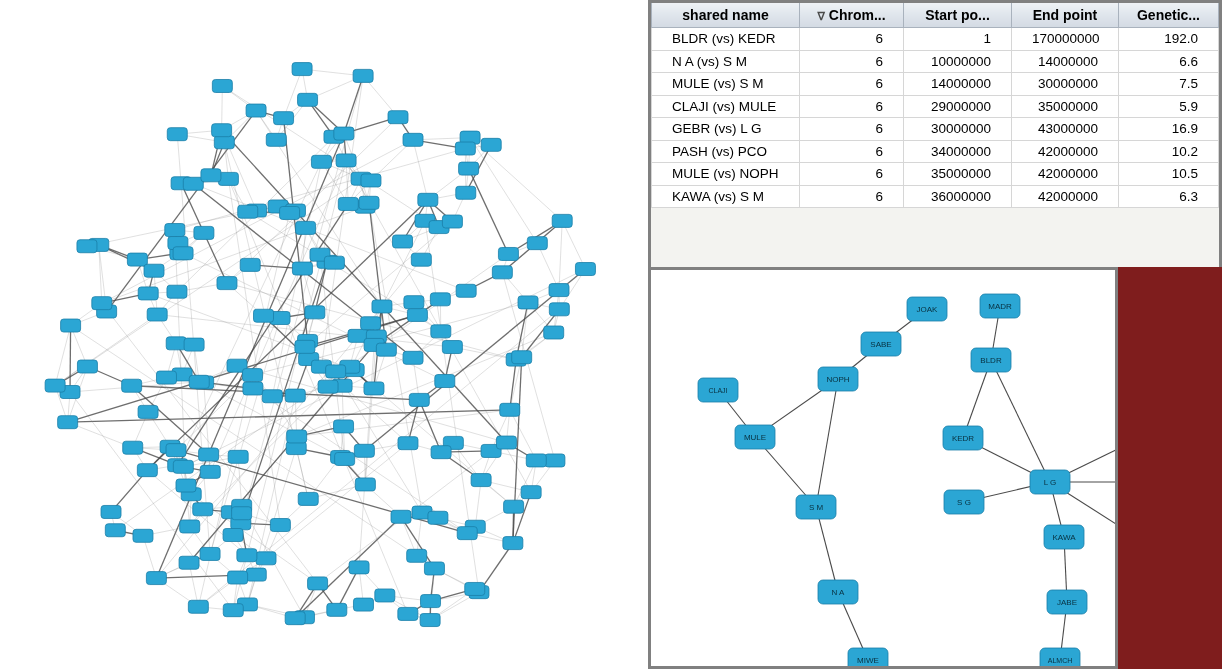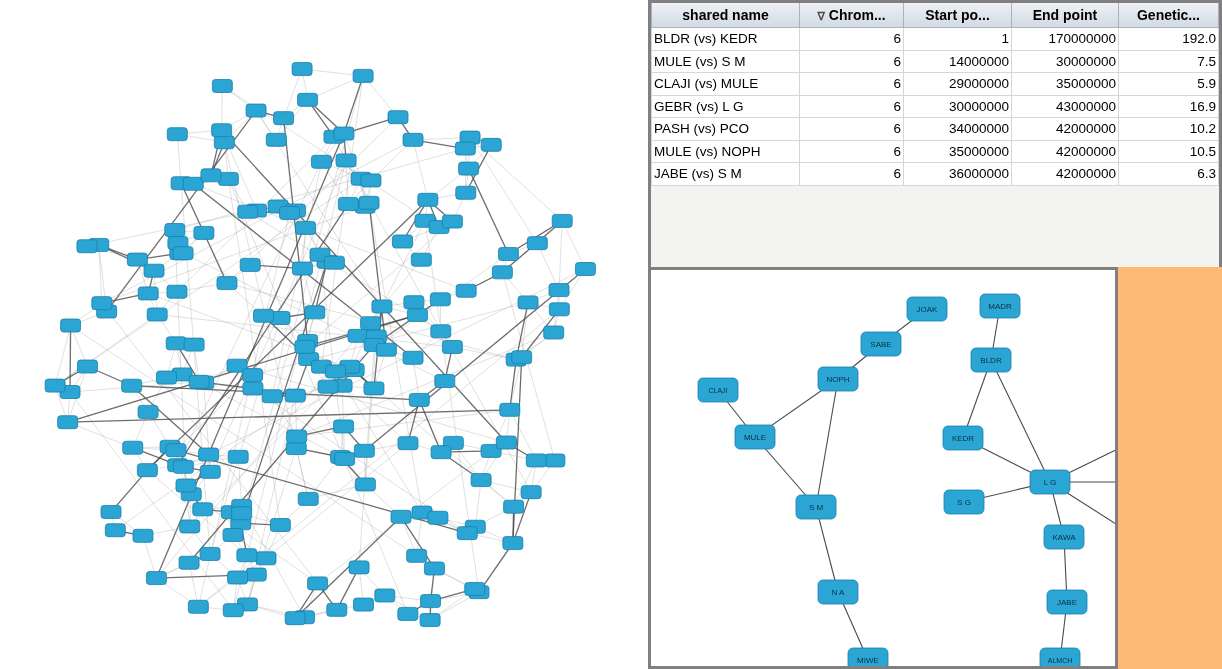--- a/index.html
+++ b/index.html
@@ -23,21 +23,21 @@
     background: #ffffff;
     overflow: hidden;
   }
   #main-network svg { display: block; }
 
   
   #right-column {
     position: absolute;
     left: 648px; top: 0;
     width: 574px; height: 669px;
-    background: #fdba74;
+    background: #7f1d1d;
   }
 
   
   #table-panel {
     position: absolute;
     left: 0; top: 0;
     width: 574px; height: 267px;
     background: #f3f3f0;
     border-left: 3px solid #808080;
     border-top: 3px solid #808080;
@@ -63,21 +63,21 @@
     text-align: center;
     white-space: nowrap;
     overflow: hidden;
     position: relative;
   }
   table.ctable th.col-name { text-align: center; }
   table.ctable td {
     background: #ffffff;
     border: 1px solid #d6d6d6;
     height: 21.5px;
-    padding: 0 2px;
+    padding: 0 20px;
     white-space: nowrap;
     overflow: hidden;
     font-size: 13.5px;
   }
   td.num { text-align: right; }
   td.txt { text-align: left; }
   .filter-glyph {
     display: inline-block;
     margin-right: 4px;
     font-size: 11px;
@@ -853,20 +853,27 @@
       </thead>
       <tbody id="tbl-body">
           <tr>
             <td class="txt">BLDR (vs) KEDR</td>
             <td class="num">6</td>
             <td class="num">1</td>
             <td class="num">170000000</td>
             <td class="num">192.0</td>
           </tr>
           <tr>
+            <td class="txt">N A (vs) S M</td>
+            <td class="num">6</td>
+            <td class="num">10000000</td>
+            <td class="num">14000000</td>
+            <td class="num">6.6</td>
+          </tr>
+          <tr>
             <td class="txt">MULE (vs) S M</td>
             <td class="num">6</td>
             <td class="num">14000000</td>
             <td class="num">30000000</td>
             <td class="num">7.5</td>
           </tr>
           <tr>
             <td class="txt">CLAJI (vs) MULE</td>
             <td class="num">6</td>
             <td class="num">29000000</td>
@@ -888,21 +895,21 @@
             <td class="num">10.2</td>
           </tr>
           <tr>
             <td class="txt">MULE (vs) NOPH</td>
             <td class="num">6</td>
             <td class="num">35000000</td>
             <td class="num">42000000</td>
             <td class="num">10.5</td>
           </tr>
           <tr>
-            <td class="txt">JABE (vs) S M</td>
+            <td class="txt">KAWA (vs) S M</td>
             <td class="num">6</td>
             <td class="num">36000000</td>
             <td class="num">42000000</td>
             <td class="num">6.3</td>
           </tr>
         </tbody>
     </table>
   </div>
 
   <div id="sub-network">

